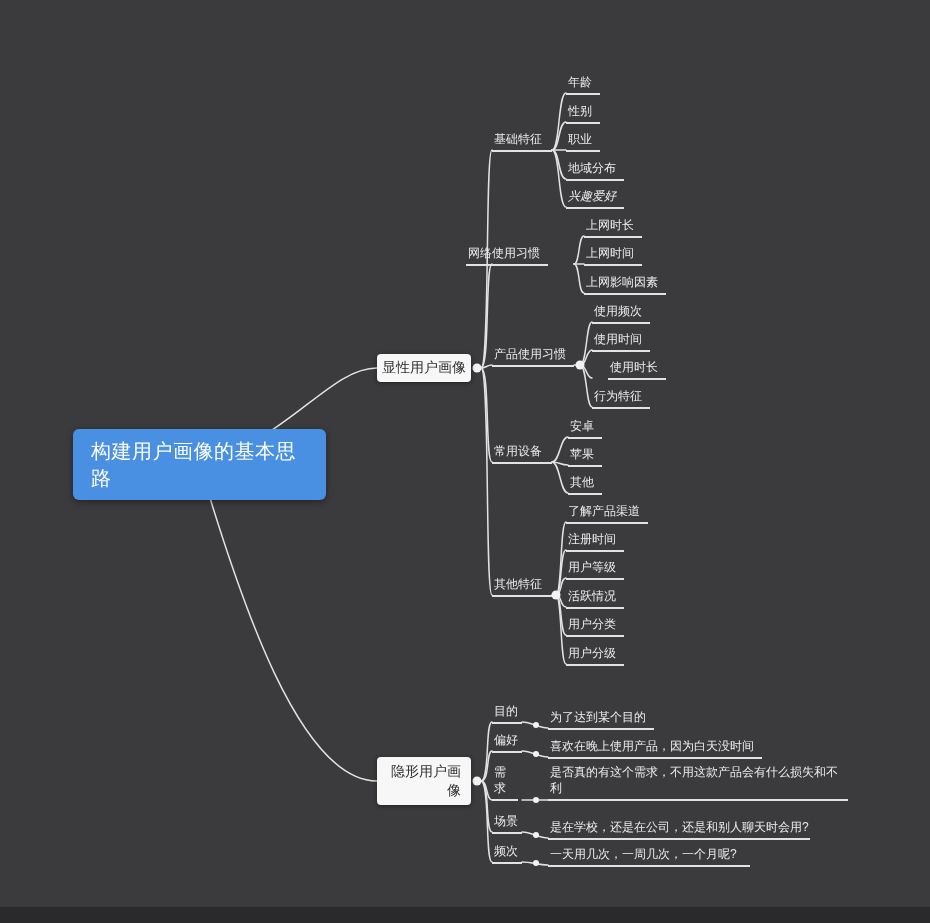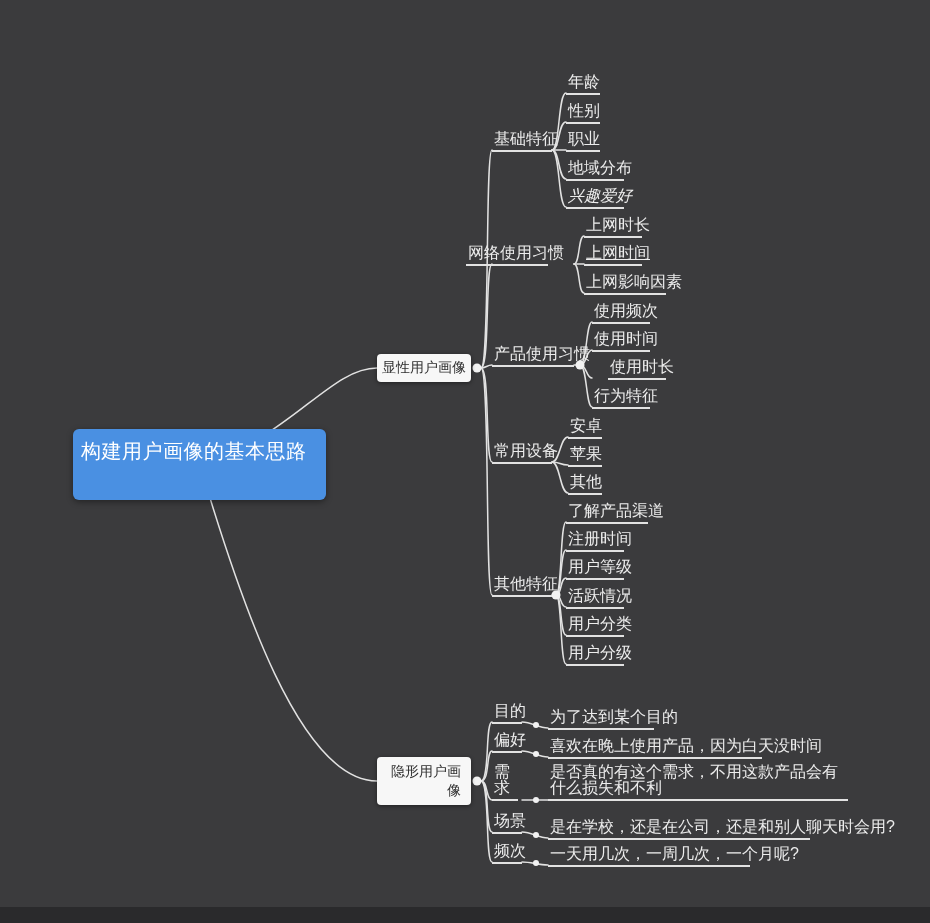--- a/index.html
+++ b/index.html
@@ -4,41 +4,41 @@
 <style>
   html,body { margin:0; padding:0; background:#3b3b3d; }
   .canvas {
     position:relative; width:930px; height:923px; overflow:hidden;
     background:#3b3b3d;
     font-family:"Liberation Sans", sans-serif;
   }
   svg.links { position:absolute; left:0; top:0; z-index:1; }
   .lbl {
     position:absolute; z-index:2; box-sizing:border-box;
-    color:#ececec; font-size:16px; line-height:16px;
+    color:#ececec; font-size:12px; line-height:16px;
     padding:1px 4px 3px 2px; height:22px;
     border-bottom:2px solid #e2e2e2; white-space:nowrap;
   }
   .wrap { white-space:normal; height:38px; word-break:break-all; }
   .main-topic {
     position:absolute; z-index:2; box-sizing:border-box;
     background:#f7f7f7; color:#2f2f2f; font-size:14px;
     border-radius:4px; box-shadow:0 1px 4px rgba(0,0,0,.45);
     display:flex; align-items:center; justify-content:center;
   }
   .main-topic.multiline {
     justify-content:flex-start; text-align:right;
     padding:5px 10px; line-height:19px;
   }
   .central {
     position:absolute; z-index:3; box-sizing:border-box;
     left:73px; top:429px; width:253px; height:71px;
     background:#4a90e2; color:#ffffff;
     font-size:20px; line-height:27px; letter-spacing:0.5px;
-    padding:9px 8px; border-radius:6px;
+    padding:9px 18px; border-radius:6px;
     box-shadow:0 2px 6px rgba(0,0,0,.4);
   }
   .bottom-bar {
     position:absolute; left:0; bottom:0; width:930px; height:16px;
     background:#2a2a2c; z-index:4;
   }
 </style>
 </head>
 <body>
 
@@ -117,21 +117,21 @@
   <div class="lbl" style="left:492px; top:442px; width:60px;">常用设备</div>
   <div class="lbl" style="left:492px; top:575px; width:60px;">其他特征</div>
 
   <div class="lbl" style="left:566px; top:73px;  width:34px;">年龄</div>
   <div class="lbl" style="left:566px; top:102px; width:34px;">性别</div>
   <div class="lbl" style="left:566px; top:130px; width:34px;">职业</div>
   <div class="lbl" style="left:566px; top:159px; width:58px;">地域分布</div>
   <div class="lbl" style="left:566px; top:187px; width:58px;font-style:italic;">兴趣爱好</div>
 
   <div class="lbl" style="left:584px; top:216px; width:58px;">上网时长</div>
-  <div class="lbl" style="left:584px; top:244px; width:58px;text-decoration:underline;">上网时间</div>
+  <div class="lbl" style="left:584px; top:244px; width:58px;">上网时间</div>
   <div class="lbl" style="left:584px; top:273px; width:82px;">上网影响因素</div>
 
   <div class="lbl" style="left:592px; top:302px; width:58px;">使用频次</div>
   <div class="lbl" style="left:592px; top:330px; width:58px;">使用时间</div>
   <div class="lbl" style="left:608px; top:358px; width:58px;">使用时长</div>
   <div class="lbl" style="left:592px; top:387px; width:58px;">行为特征</div>
 
   <div class="lbl" style="left:568px; top:417px; width:34px;">安卓</div>
   <div class="lbl" style="left:568px; top:445px; width:34px;">苹果</div>
   <div class="lbl" style="left:568px; top:473px; width:34px;">其他</div>

